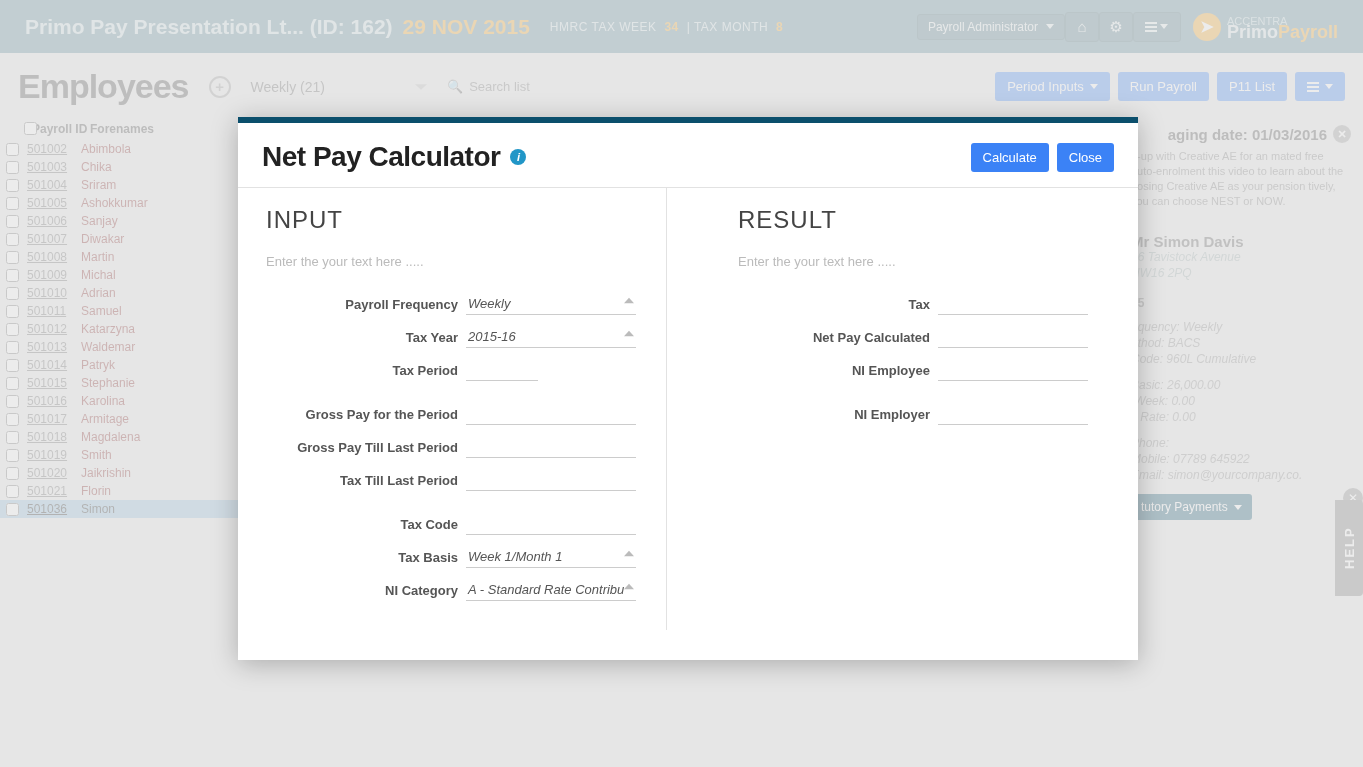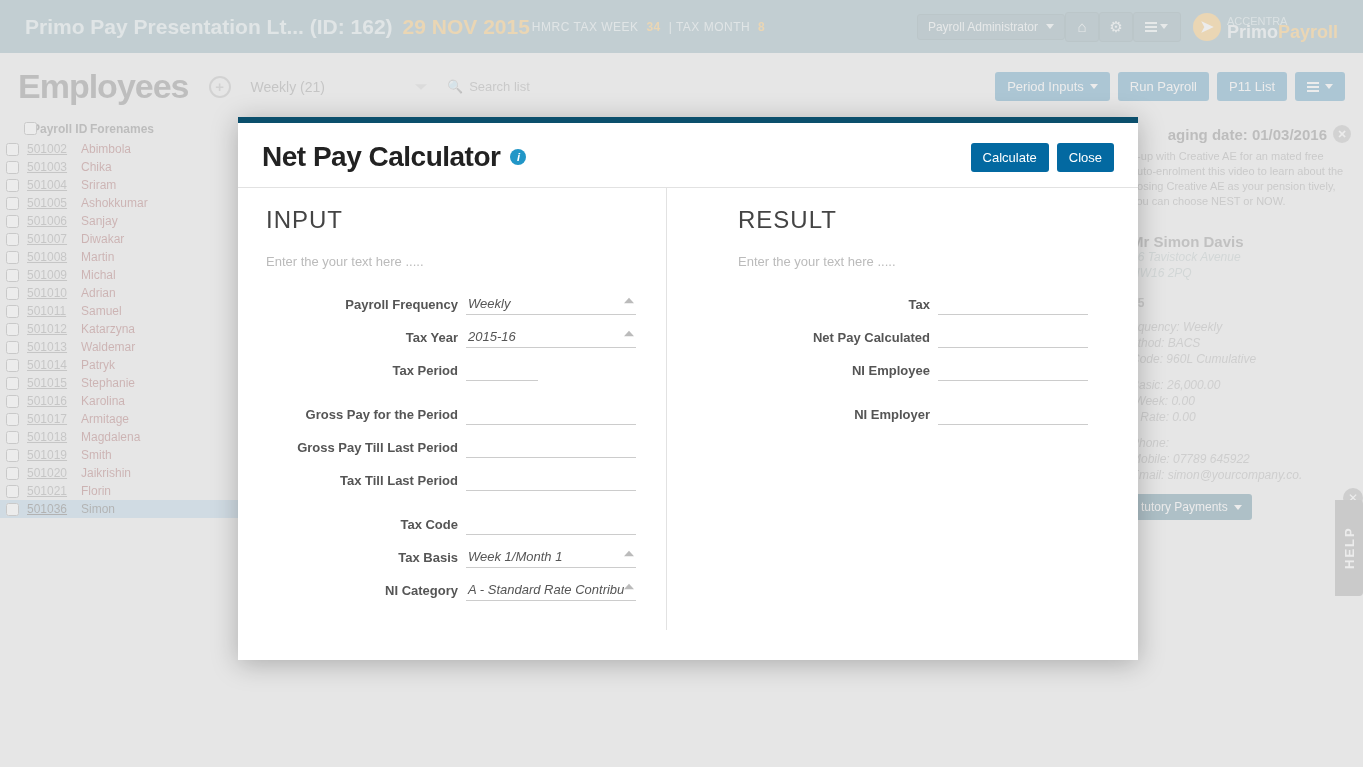--- a/index.html
+++ b/index.html
@@ -1,39 +1,39 @@
 <!DOCTYPE html>
 <html><head>
 <meta charset="utf-8">
 <style>
 * { margin:0; padding:0; box-sizing:border-box; font-family: Arial, Helvetica, sans-serif; }
 body { background:#e6e6e6; width:1363px; height:767px; position:relative; overflow:hidden; color:#4a4a4a;}
 .topbar { background:#5a8897; height:53px; display:flex; align-items:center; padding:0 25px; color:#fff;}
 .topbar .company { font-size:21px; font-weight:bold; color:#d0e1e6;}
 .topbar .date { font-size:21px; font-weight:bold; color:#f5a623; margin-left:10px;}
-.topbar .hmrc { margin-left:2px; font-size:12px; color:#cfe1e6; letter-spacing:.5px;}
+.topbar .hmrc { margin-left:20px; font-size:12px; color:#cfe1e6; letter-spacing:.5px;}
 .topbar .hmrc .num{color:#f5a623; font-weight:bold; margin:0 4px;}
 .topbar .right { margin-left:auto; display:flex; align-items:center; }
 .topbar .role { background:#4d7886; border:1px solid #3f6875; padding:5px 10px; border-radius:3px; font-size:12px; display:flex; align-items:center; gap:8px; color:#e8f1f3;}
 .topbar .iconbtn { background:#4d7886; border:1px solid #3f6875; width:34px; height:30px; border-radius:3px; display:flex; align-items:center; justify-content:center; color:#e8f1f3; font-size:15px;}
 .topbar .iconbtn.wide{width:48px; gap:3px;}
 .logo { margin-left:12px; display:flex; align-items:center; gap:6px;}
 .logo .mark{width:28px;height:28px;border-radius:50%;background:#f5a623;display:flex;align-items:center;justify-content:center;color:#fff;font-weight:bold;}
 .logo .text{font-size:11px;line-height:11px;color:#b9d4da;}
 .logo .text .p{font-size:18px;font-weight:bold;color:#d9e8ec;}
 .logo .text .p .orange{color:#f5a623;}
 .subhead { display:flex; align-items:center; padding:14px 18px 12px; gap:20px; }
 .subhead h1 { font-size:34px; font-weight:700; color:#4a4a4a; letter-spacing:-1px;}
 .subhead .addbtn{width:22px;height:22px;border:2px solid #999;border-radius:50%;display:flex;align-items:center;justify-content:center;color:#999;font-size:15px;font-weight:bold;}
 .subhead .filter{font-size:14px; color:#666; display:flex;align-items:center; gap:90px;}
 .subhead .filter .tri{border-left:6px solid transparent;border-right:6px solid transparent;border-bottom:8px solid #bbb;transform:rotate(180deg) scaleY(.7);}
 .subhead .search{display:flex;align-items:center;gap:6px;color:#2196c7;font-size:13px;}
 .subhead .search input{border:none;background:transparent;font-size:13px;color:#999;width:100px;outline:none;}
 .subhead .actions{margin-left:auto;display:flex;gap:8px;}
-.dkbtn{background:#0369a1;color:#fff;border:none;border-radius:3px;padding:7px 12px;font-size:13px;display:flex;align-items:center;gap:6px;}
+.dkbtn{background:#3b82f6;color:#fff;border:none;border-radius:3px;padding:7px 12px;font-size:13px;display:flex;align-items:center;gap:6px;}
 .caret-down{display:inline-block;width:0;height:0;border-left:4px solid transparent;border-right:4px solid transparent;border-top:5px solid currentColor;}
 .hamb{display:inline-flex;flex-direction:column;gap:2px;}
 .hamb span{width:12px;height:2px;background:currentColor;}
 .table-area{display:flex;}
 .col-list{width:240px;font-size:12px;}
 .col-list .hdr{display:flex;padding:4px 10px 4px 24px;font-weight:bold;background:#e6e6e6;color:#444;font-size:12px;}
 .col-list .hdr .c1{width:58px;}
 .col-list .row{display:flex;align-items:center;padding:2px 10px 2px 6px;height:18px;}
 .col-list .row input{margin-right:8px;}
 .col-list .row .id{width:54px;color:#6a6a6a;text-decoration:underline;}

